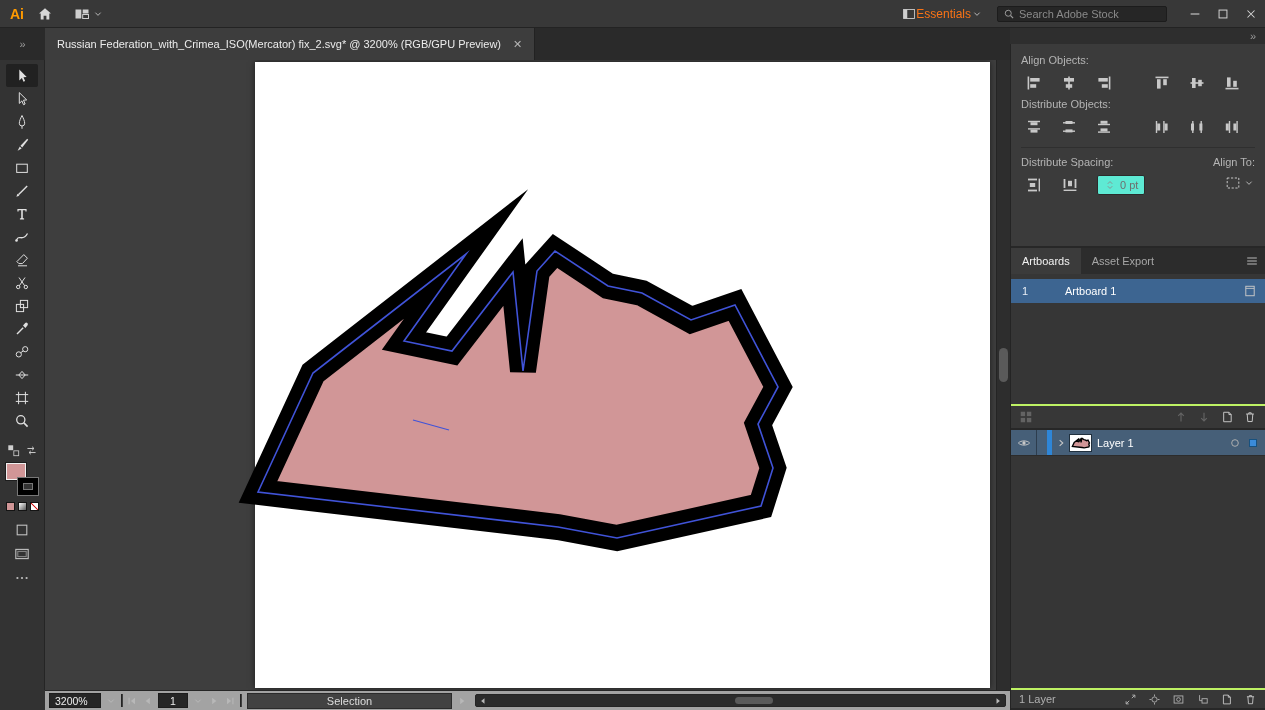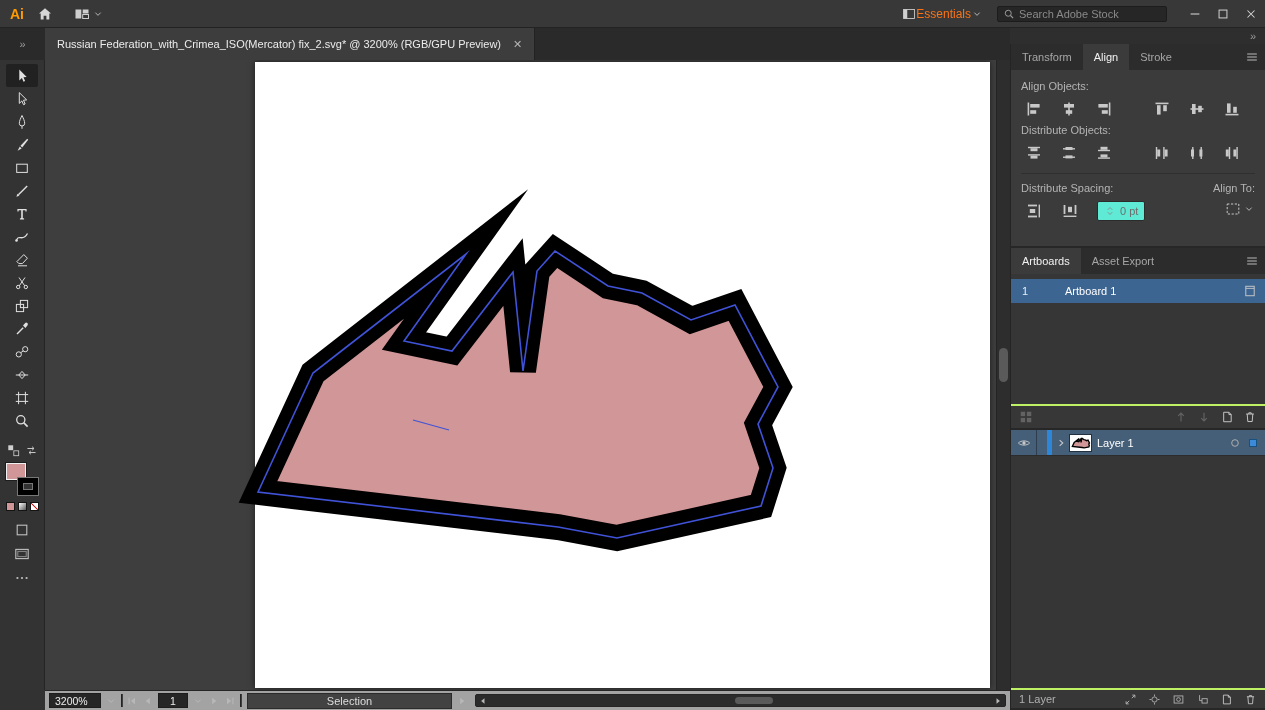--- a/index.html
+++ b/index.html
@@ -363,30 +363,20 @@
       <line stroke-width="1.2" x1="368" y1="360" x2="404" y2="370" stroke="#4053d8"></line>
     </svg>
     <div class="vscroll">
         <div class="vthumb"></div>
       </div>
   </main>
 
   <aside class="rightcol">
 
     <section class="panel panel-align">
-      <div class="ptabs">
-        <span class="ptab">Transform</span>
-        <span class="ptab active">Align</span>
-        <span class="ptab">Stroke</span>
-        <span class="pmenu i14" data-icon="panel-menu">
-            <svg viewBox="0 0 16 16" aria-hidden="true">
-              <path d="M2.5 4.6 H13.5 M2.5 8 H13.5 M2.5 11.4 H13.5" stroke="#b8b8b8" stroke-width="1.3" fill="none"></path>
-            </svg>
-          </span>
-      </div>
       <div class="pbody align-body">
         <div class="plabel">Align Objects:</div>
         <div class="icon-row" id="row-align">
             <div class="ibtn">
               <svg viewBox="0 0 16 16" aria-hidden="true">
                 <g fill="#c8c8c8">
                   <rect x="1.6" y="1.5" width="1.6" height="13"></rect>
                   <rect x="4.2" y="3" width="9.4" height="3.6"></rect>
                   <rect x="4.2" y="9.2" width="6" height="3.6"></rect>
                 </g>

